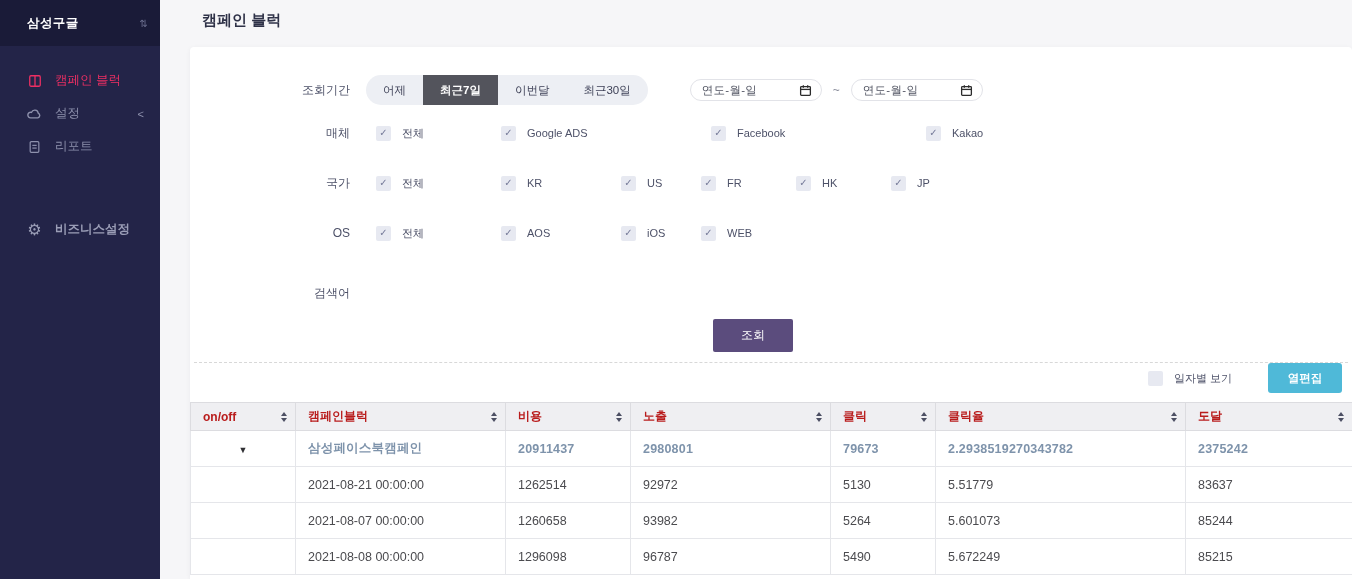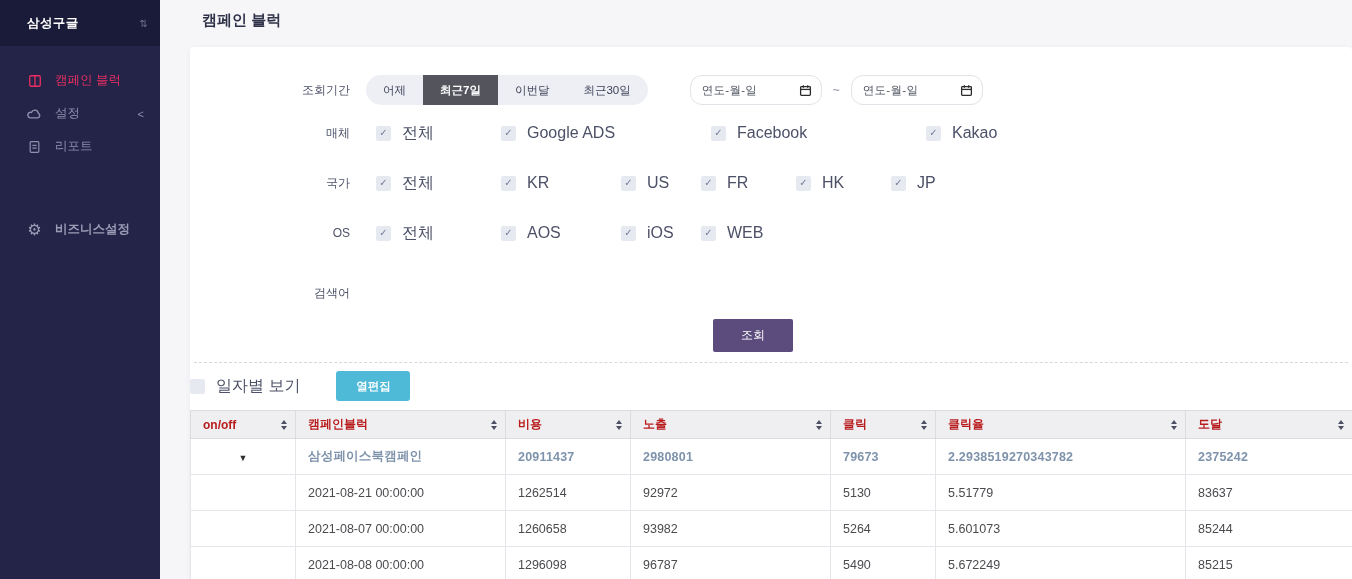--- a/index.html
+++ b/index.html
@@ -34,43 +34,43 @@
   .row-os     { margin-bottom:36px; }
   .row-search { height:32px; margin-bottom:10px; }
 
   
   .btn-group { display:flex; background:#edeff4; border-radius:15px; height:30px; overflow:hidden; }
   .pbtn { border:none; background:transparent; padding:0 17px; font-size:11.5px; color:#3c3f55; font-family:inherit; cursor:pointer; height:30px; }
   .pbtn.selected { background:#53545c; color:#ffffff; font-weight:bold; }
 
   
   .date-wrap { display:flex; align-items:center; margin-left:42px; }
-  .date-input { width:132px; height:30px; border:1px solid #e2e3e8; border-radius:12px; background:#fff; display:flex; align-items:center; justify-content:space-between; padding:0 9px 0 11px; cursor:pointer; }
+  .date-input { width:132px; height:22px; border:1px solid #e2e3e8; border-radius:12px; background:#fff; display:flex; align-items:center; justify-content:space-between; padding:0 9px 0 11px; cursor:pointer; }
   .date-input span { font-size:11.5px; color:#4f5260; letter-spacing:.3px; }
   .date-sep { margin:0 11px; color:#8b8e9c; font-size:12px; }
 
   
   .cb-item { display:flex; align-items:center; cursor:pointer; }
   .cb-box { width:15px; height:15px; background:#e7e9f1; border-radius:2px; display:flex; align-items:center; justify-content:center; flex:0 0 15px; }
   .cb-box .tick { font-size:10px; color:#767b99; line-height:1; }
-  .cb-item .cb-label { margin-left:11px; font-size:16px; color:#4d5168; }
+  .cb-item .cb-label { margin-left:11px; font-size:11px; color:#4d5168; }
   .w125 { width:125px; } .w210 { width:210px; } .w215 { width:215px; }
   .w120 { width:120px; } .w80 { width:80px; } .w95 { width:95px; }
 
   
   .search-input { width:490px; height:30px; border:1px solid #e2e3e8; border-radius:2px; padding:0 12px; font-size:11.5px; color:#3c3f55; font-family:inherit; outline:none; }
   .search-input::placeholder { color:#b9bdc9; }
 
   .submit-row { display:flex; }
   .submit-btn { margin-left:523px; width:80px; height:33px; background:#5b4c7d; color:#fff; border:none; border-radius:2px; font-size:12px; font-family:inherit; cursor:pointer; }
 
   .dashed-divider { border-top:1px dashed #d8d8d8; margin:10px 4px 0 4px; }
 
   
-  .toolbar { display:flex; align-items:center; margin-top:8px; height:30px; padding-right:10px; }
+  .toolbar { display:flex; align-items:center; justify-content:flex-end; margin-top:0; height:30px; padding-right:10px; }
   .toolbar .cb-item { margin-right:36px; }
   .col-edit-btn { width:74px; height:30px; background:#4fb9d8; color:#fff; border:none; border-radius:3px; font-size:11.5px; font-weight:bold; font-family:inherit; cursor:pointer; }
 
   
   table { border-collapse:collapse; width:1162px; margin-top:9px; table-layout:fixed; }
   th { background:#efeff2; border:1px solid #dcdce0; height:28px; font-size:12px; color:#b91c1c; text-align:left; }
   .th-inner { display:flex; align-items:center; justify-content:space-between; padding:0 8px 0 12px; }
   td { border:1px solid #e5e6ea; height:36px; font-size:12.5px; color:#4b4b4f; padding-left:12px; }
   tr.summary td { color:#7e93ab; font-weight:bold; letter-spacing:.2px; }
   td.toggle-cell { text-align:center; padding-left:0; }

